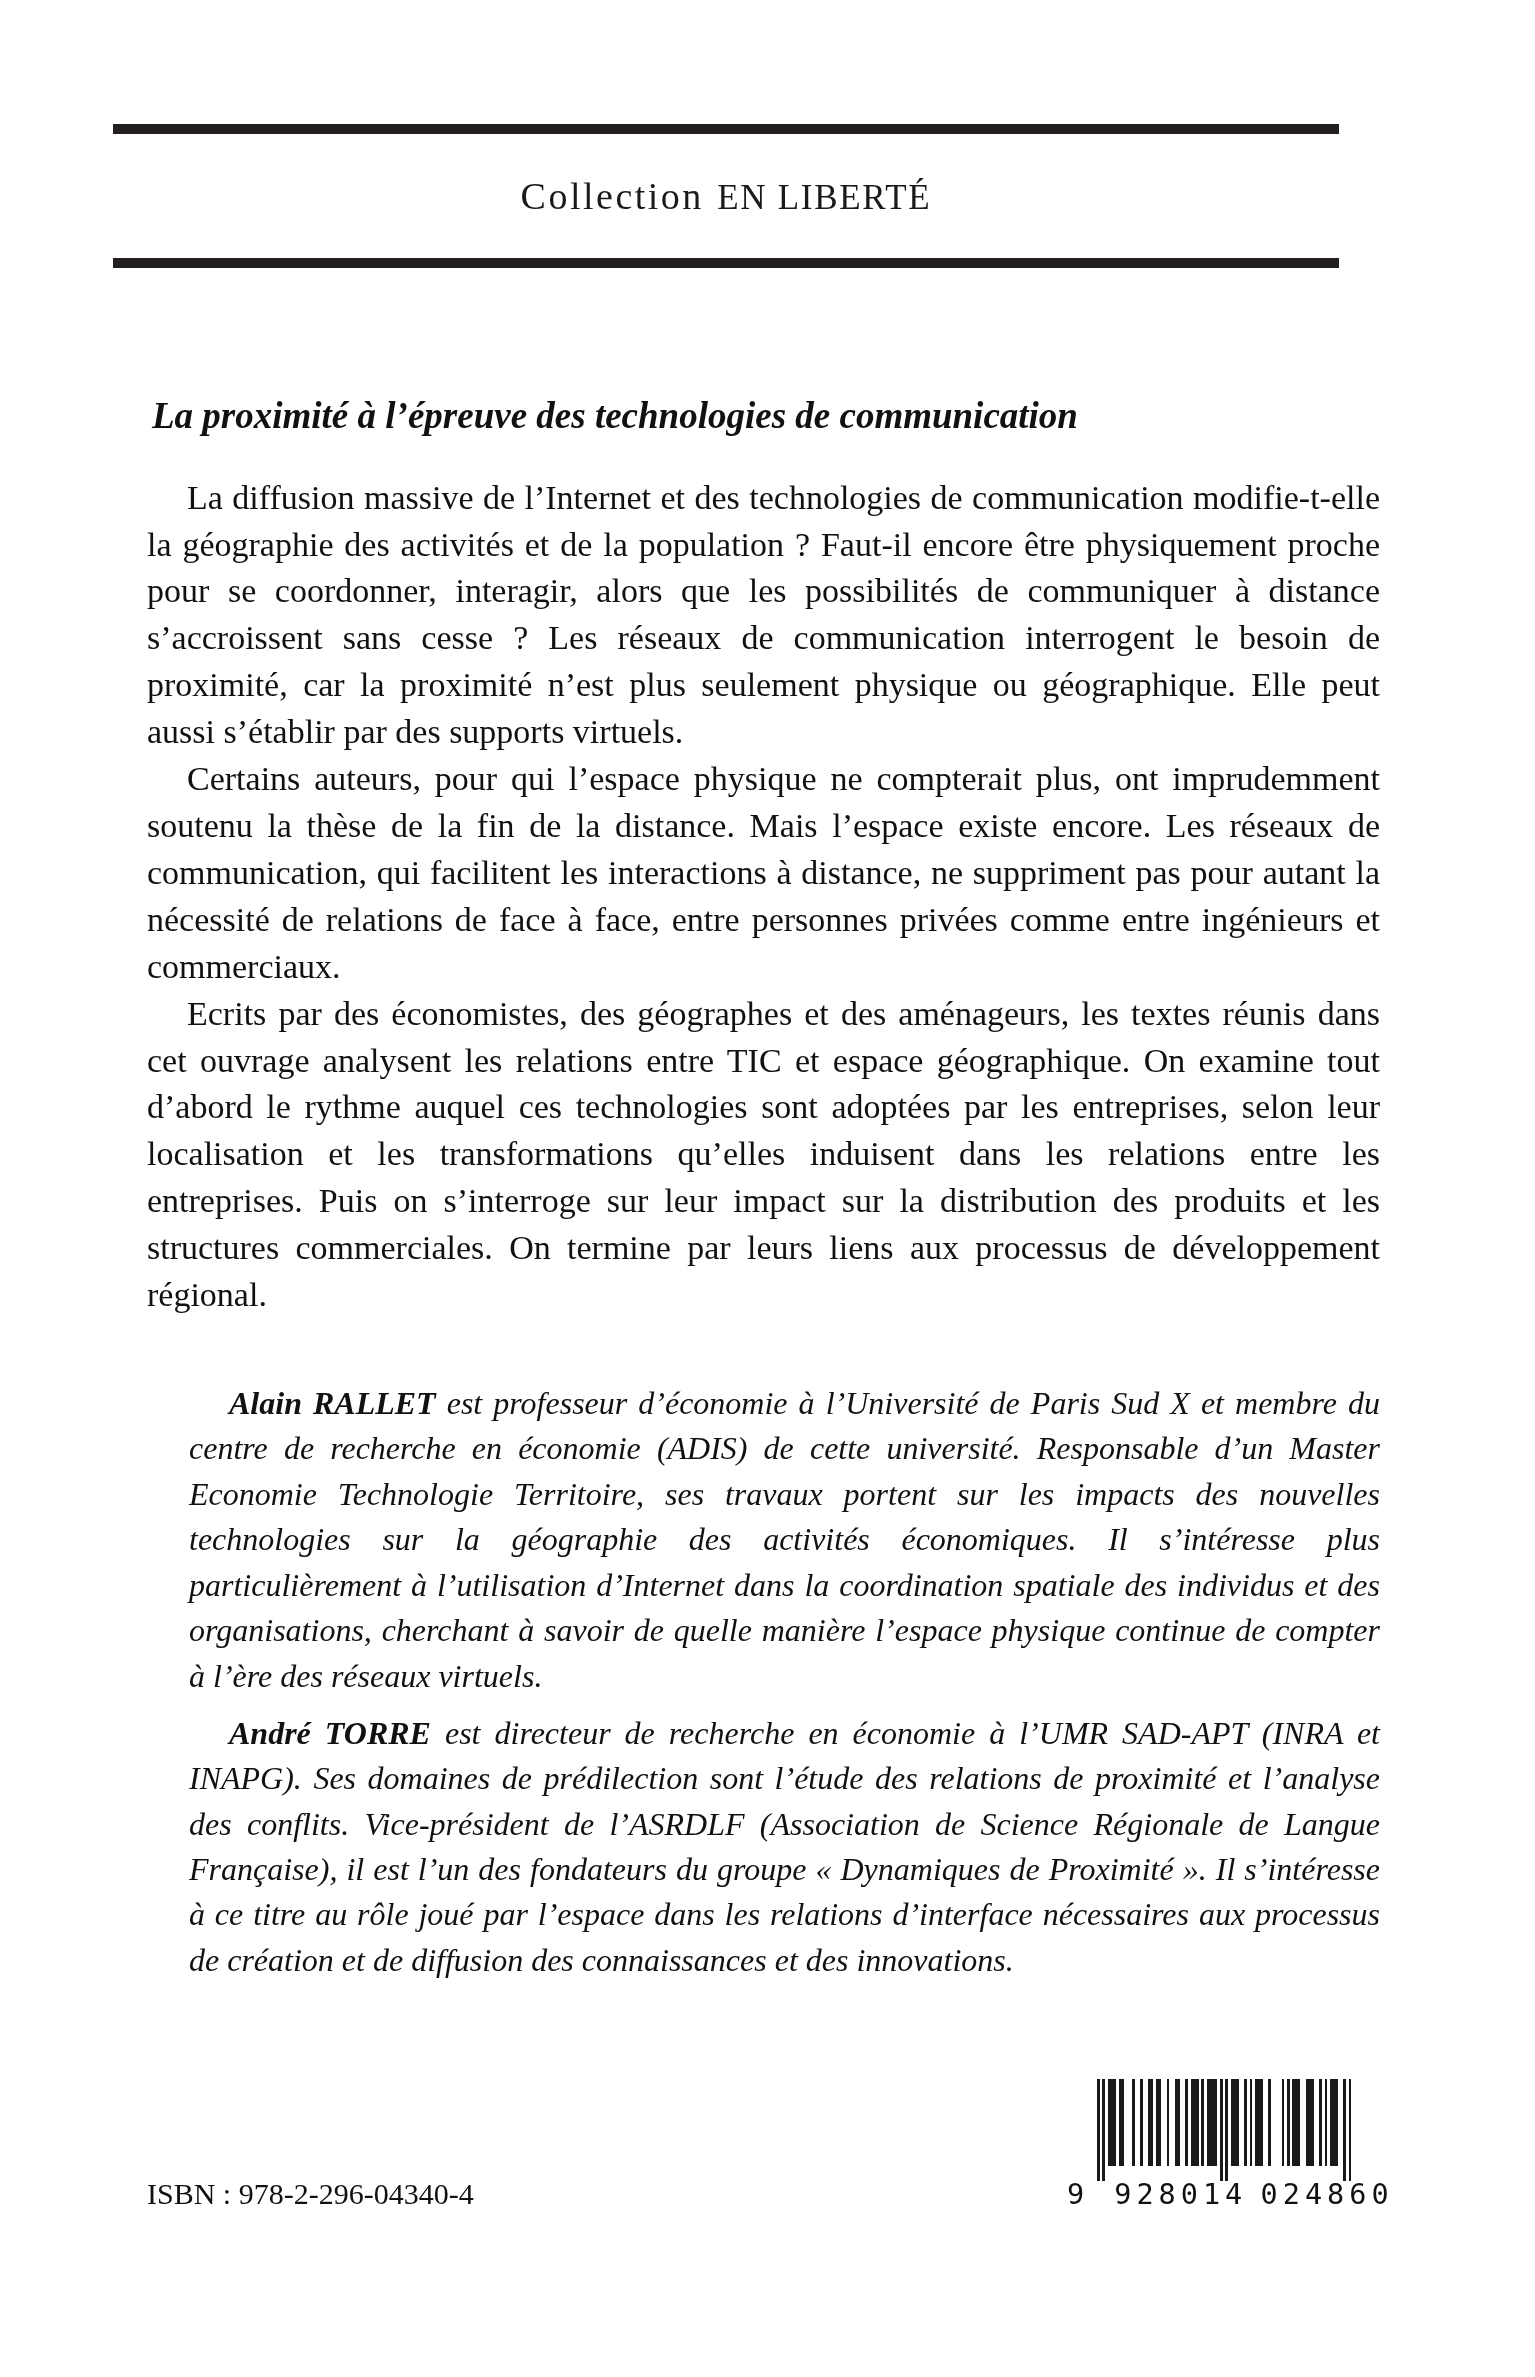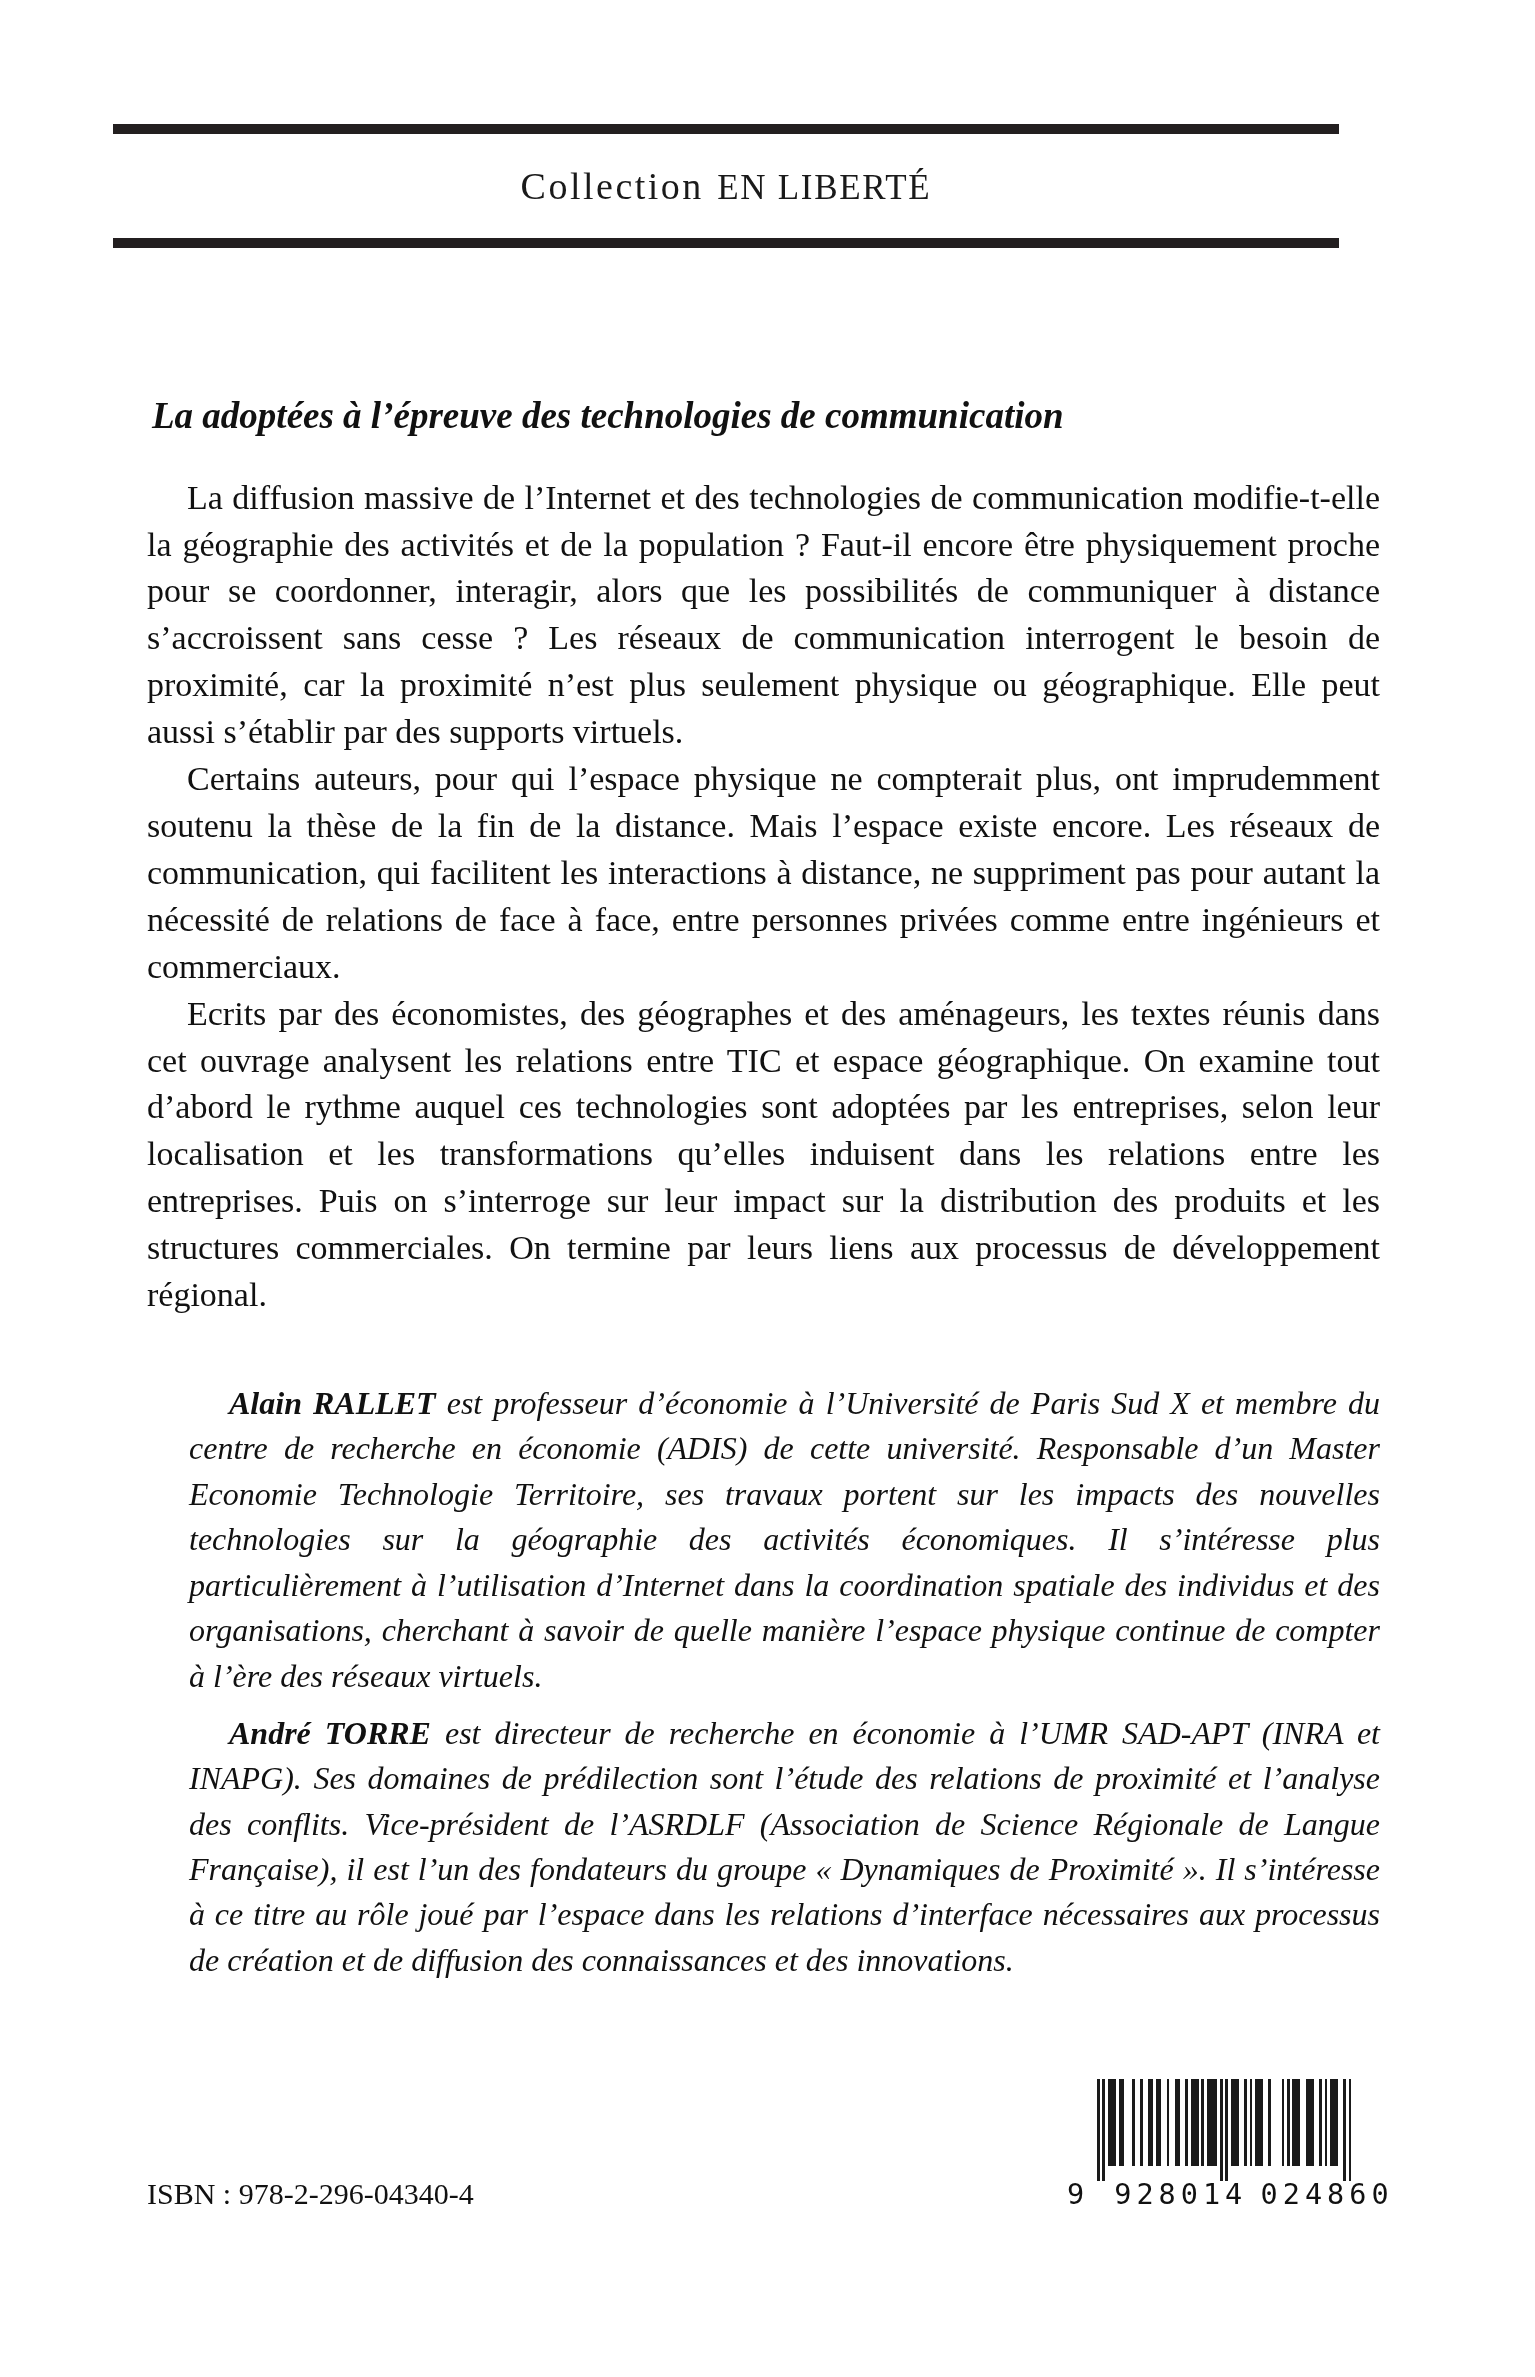--- a/index.html
+++ b/index.html
@@ -31,21 +31,21 @@
   }
   .rule {
     width: 100%;
     height: 10px;
     background: #231f20;
   }
   .rule.bottom {
     margin-top: 0;
   }
   .collection-line {
-    height: 104px;
+    height: 124px;
     display: flex;
     align-items: center;
     justify-content: center;
     white-space: nowrap;
   }
   .collection-text {
     font-family: "Liberation Serif", "DejaVu Serif", serif;
     font-size: 38px;
     letter-spacing: 1.7px;
     color: #1a1a1a;
@@ -179,21 +179,21 @@
       <span class="collection-text">
         <span class="collection-word">Collection</span>
           <span class="collection-tail">EN LIBERTÉ</span>
       </span>
     </div>
     <div class="rule bottom"></div>
   </div>
 
   <div class="content">
 
-    <h1 class="book-title">La adoptées à l’épreuve des technologies de communication</h1>
+    <h1 class="book-title">La proximité à l’épreuve des technologies de communication</h1>
 
     <div class="blurb">
       <p>La diffusion massive de l’Internet et des technologies de communication modifie-t-elle la géographie des activités et de la population ? Faut-il encore être physiquement proche pour se coordonner, interagir, alors que les possibilités de communiquer à distance s’accroissent sans cesse ? Les réseaux de communication interrogent le besoin de proximité, car la proximité n’est plus seulement physique ou géographique. Elle peut aussi s’établir par des supports virtuels.</p>
       <p>Certains auteurs, pour qui l’espace physique ne compterait plus, ont imprudemment soutenu la thèse de la fin de la distance. Mais l’espace existe encore. Les réseaux de communication, qui facilitent les interactions à distance, ne suppriment pas pour autant la nécessité de relations de face à face, entre personnes privées comme entre ingénieurs et commerciaux.</p>
       <p>Ecrits par des économistes, des géographes et des aménageurs, les textes réunis dans cet ouvrage analysent les relations entre TIC et espace géographique. On examine tout d’abord le rythme auquel ces technologies sont adoptées par les entreprises, selon leur localisation et les transformations qu’elles induisent dans les relations entre les entreprises. Puis on s’interroge sur leur impact sur la distribution des produits et les structures commerciales. On termine par leurs liens aux processus de développement régional.</p>
     </div>
 
     <div class="bios">
       <p><span class="bio-name">Alain RALLET</span><span> est professeur d’économie à l’Université de Paris Sud X et membre du centre de recherche en économie (ADIS) de cette université. Responsable d’un Master Economie Technologie Territoire, ses travaux portent sur les impacts des nouvelles technologies sur la géographie des activités économiques. Il s’intéresse plus particulièrement à l’utilisation d’Internet dans la coordination spatiale des individus et des organisations, cherchant à savoir de quelle manière l’espace physique continue de compter à l’ère des réseaux virtuels.</span></p>
       <p><span class="bio-name">André TORRE</span><span> est directeur de recherche en économie à l’UMR SAD-APT (INRA et INAPG). Ses domaines de prédilection sont l’étude des relations de proximité et l’analyse des conflits. Vice-président de l’ASRDLF (Association de Science Régionale de Langue Française), il est l’un des fondateurs du groupe « Dynamiques de Proximité ». Il s’intéresse à ce titre au rôle joué par l’espace dans les relations d’interface nécessaires aux processus de création et de diffusion des connaissances et des innovations.</span></p>

